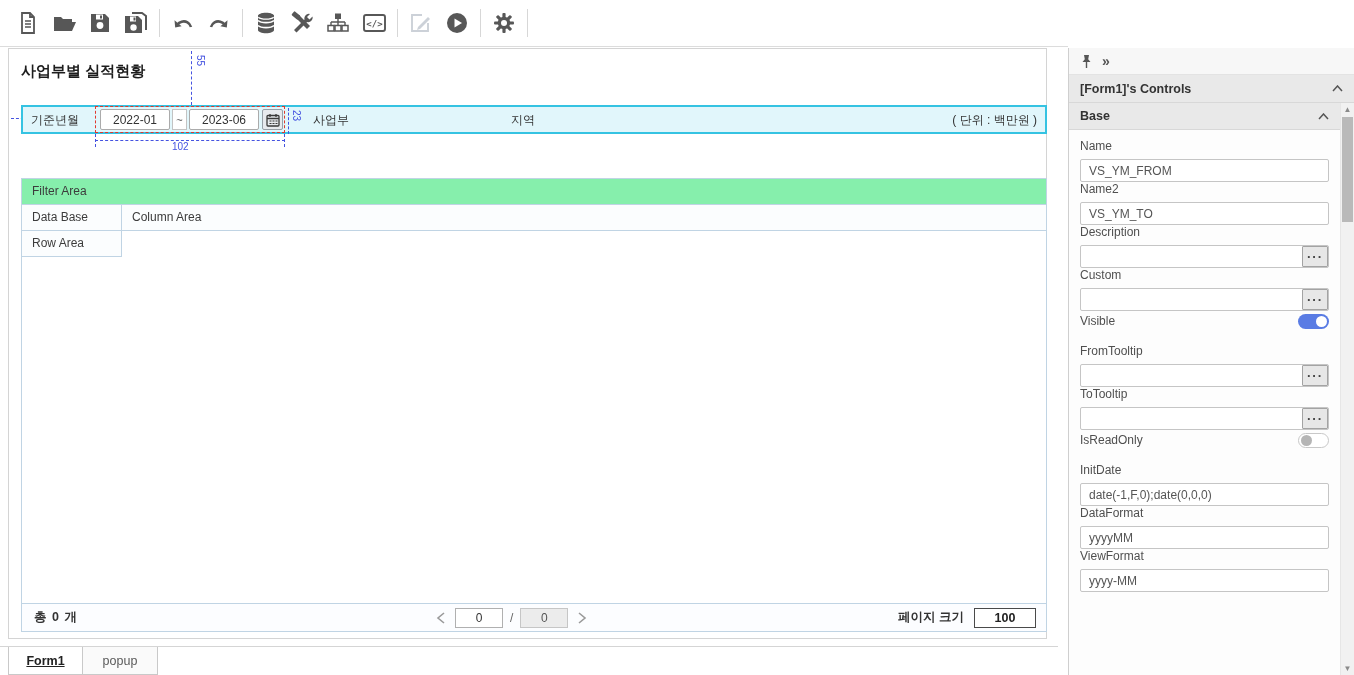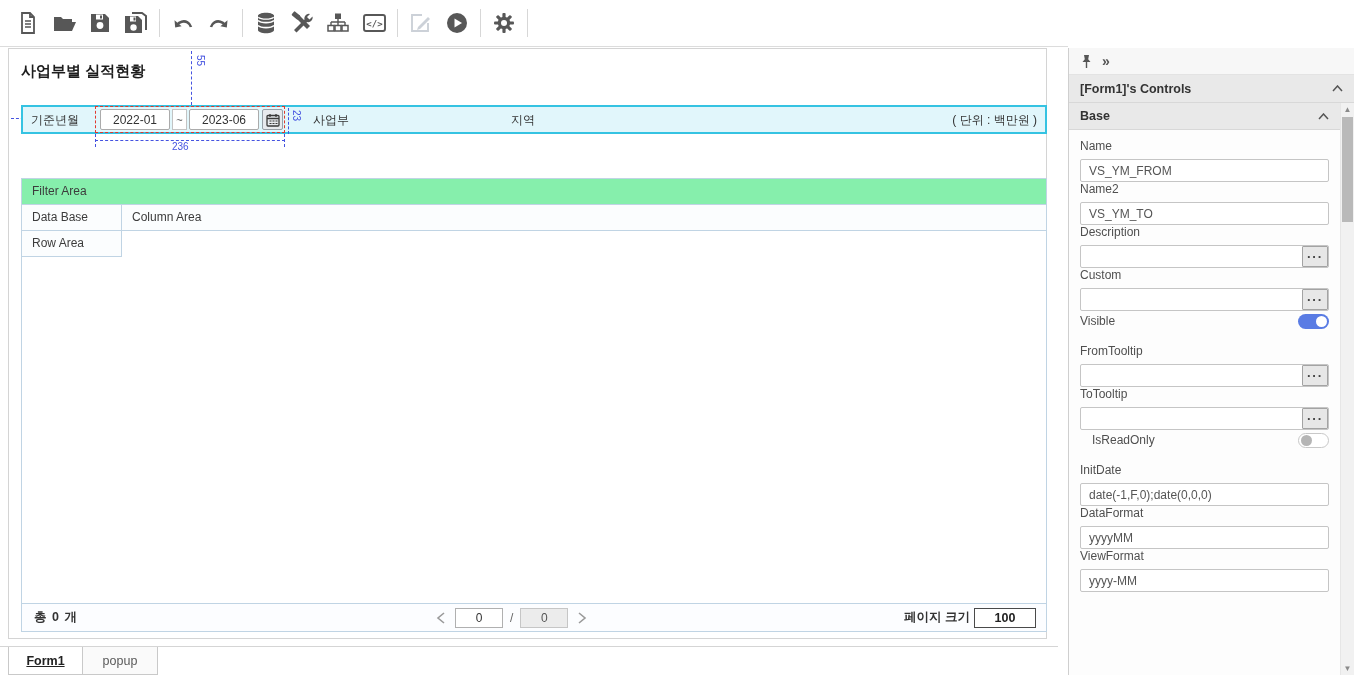--- a/index.html
+++ b/index.html
@@ -58,21 +58,21 @@
   .pv-spacer { flex:1; }
   .pv-status { height:28px; border-top:1px solid #c0d4e4; background:#fcfdff; position:relative;
                display:flex; align-items:center; font-size:12.5px; }
   .pv-total { padding-left:12px; font-weight:bold; color:#333; letter-spacing:1px; }
   .pv-pager { position:absolute; left:412px; top:0; height:100%; display:flex; align-items:center; gap:7px; }
   .pg-chev { width:14px; height:14px; display:flex; align-items:center; justify-content:center; cursor:pointer; }
   .pg-input { width:48px; height:20px; border:1px solid #b0b0b0; text-align:center; font-size:12px;
               color:#333; background:#fff; font-family:inherit; }
   .pg-input.disabled { background:#ececec; border-color:#c6c6c6; color:#555; }
   .pg-slash { color:#666; font-size:12px; }
-  .pv-pagesize { position:absolute; right:10px; top:0; height:100%; display:flex; align-items:center; gap:4px; }
+  .pv-pagesize { position:absolute; right:10px; top:0; height:100%; display:flex; align-items:center; gap:10px; }
   .ps-label { font-weight:bold; color:#333; }
   .ps-input { width:62px; height:20px; border:1px solid #4a4a4a; text-align:center; font-size:12.5px;
               font-weight:bold; color:#222; background:#fff; font-family:inherit; }
 
   
   .tabstrip { position:absolute; left:0; top:646px; width:1058px; height:29px;
               border-top:1px solid #d5d5d5; background:#fff; display:flex; padding-left:8px; }
   .tab { height:28px; min-width:75px; display:flex; align-items:center; justify-content:center;
          font-size:12.5px; border:1px solid #c9c9c9; border-top:none; cursor:pointer; }
   .tab.active { background:#fff; font-weight:bold; color:#222;text-decoration:underline; }
@@ -255,21 +255,21 @@
       <div class="guide-23-line"></div>
       <div class="guide guide-23-label">23</div>
 
       <div class="fb-label" style="left:290px;">사업부</div>
       <div class="fb-label" style="left:488px;">지역</div>
       <div class="fb-unit">( 단위 : 백만원 )</div>
     </div>
 
     <div class="measure-185"></div>
     <div class="measure-185-line"></div>
-    <div class="guide measure-185-label">236</div>
+    <div class="guide measure-185-label">102</div>
 
     <div class="pivot">
       <div class="pv-row1">Filter Area</div>
       <div class="pv-row2">
         <div class="pv-cell-data">Data Base</div>
         <div class="pv-cell-col">Column Area</div>
       </div>
       <div class="pv-row3">
         <div class="pv-cell-row">Row Area</div>
       </div>
@@ -379,21 +379,21 @@
 
           <div class="field">
             <div class="field-label">ToTooltip</div>
             <div class="field-input-wrap">
               <input class="field-input" value="" style="">
               <span class="ellipsis-btn">···</span>
             </div>
           </div>
 
           <div class="toggle-row">
-            <div class="field-label" style="margin:12px;">IsReadOnly</div>
+            <div class="field-label" style="margin:0;">IsReadOnly</div>
             <span class="toggle off">
                 <span class="knob"></span>
               </span>
           </div>
 
           <div class="field">
             <div class="field-label">InitDate</div>
             <div class="field-input-wrap">
               <input class="field-input" value="date(-1,F,0);date(0,0,0)" style="">
             </div>

